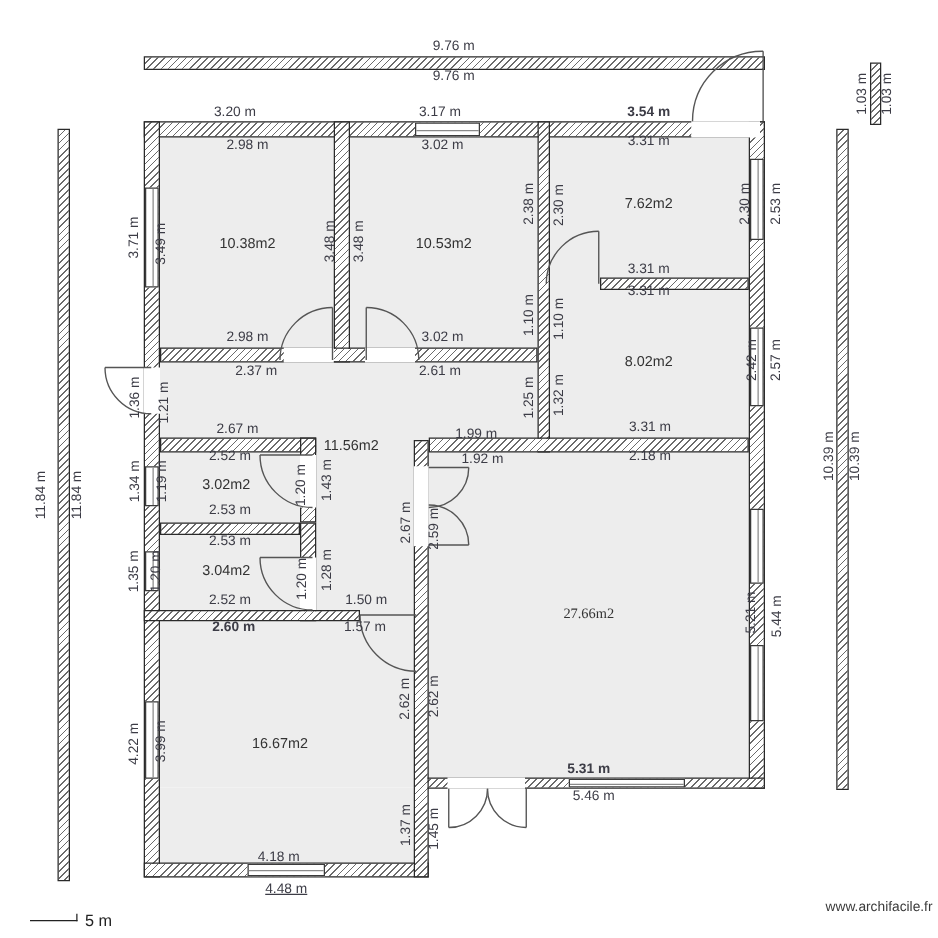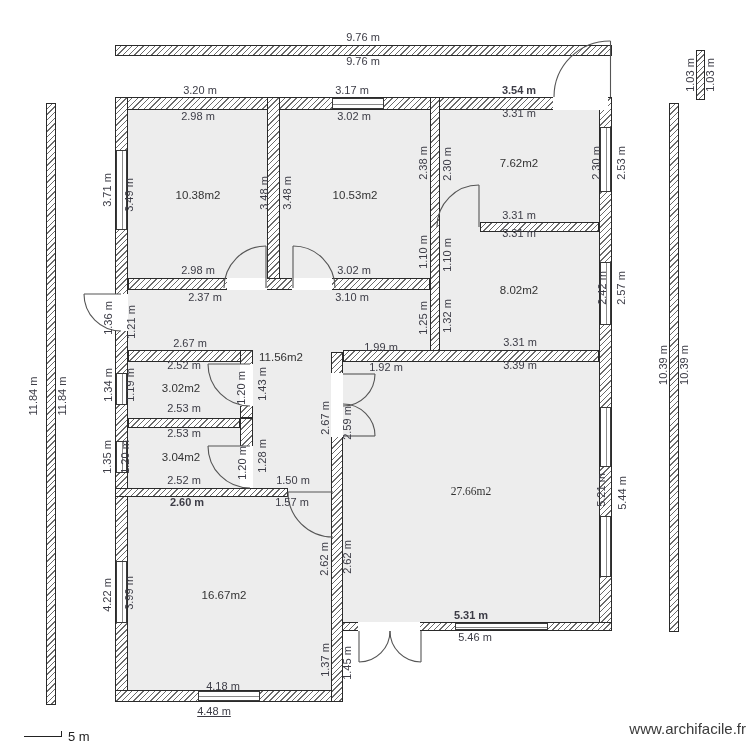--- a/index.html
+++ b/index.html
@@ -16,21 +16,21 @@
   #doors{position:absolute;left:0;top:0;z-index:5;}
   #doors path,#doors line{stroke:#555;stroke-width:1.1;fill:none;}
   .dim{position:absolute;transform:translate(-50%,-50%);font-size:11px;color:#3c3c46;
        white-space:nowrap;z-index:6;}
   .dim.v{transform:translate(-50%,-50%) rotate(-90deg);}
   .area{position:absolute;transform:translate(-50%,-50%);font-size:11.5px;color:#333;
         white-space:nowrap;z-index:6;}
   #scalebar{position:absolute;left:24px;top:736px;width:38px;height:1px;background:#222;z-index:6;}
   #scaletick{position:absolute;left:61px;top:731px;width:1px;height:6px;background:#222;z-index:6;}
   #scalelabel{position:absolute;left:68px;top:729px;font-size:13px;color:#222;z-index:6;}
-  #watermark{position:absolute;right:4px;top:720px;font-size:15px;color:#3a3a3a;z-index:6;}
+  #watermark{position:absolute;right:4px;top:720px;font-size:11px;color:#3a3a3a;z-index:6;}
 </style>
 </head>
 <body>
 
 <div id="canvas">
 
   <div class="room" style="left:115px;top:97px;width:497px;height:533px;"></div>
   <div class="room" style="left:115px;top:630px;width:228px;height:72px;"></div>
 
   <div class="wall" style="left:115px;top:45px;width:497px;height:11px;"></div>
@@ -126,48 +126,48 @@
     <path d="M 390 631 A 31 31 0 0 0 421 662"></path>
   </svg>
 
   <div id="scalebar"></div>
   <div id="scaletick"></div>
   <div id="scalelabel">5 m</div>
 
   <div id="watermark">www.archifacile.fr</div>
 <div class="dim" style="left: 363px; top: 37px;">9.76 m</div>
     <div class="dim" style="left: 363px; top: 61px;">9.76 m</div>
-    <div class="dim" style="left: 200px; top: 90px;">3.20 m</div>
+    <div class="dim" style="left: 188px; top: 90px;">3.20 m</div>
     <div class="dim" style="left: 352px; top: 90px;">3.17 m</div>
     <div class="dim" style="left: 519px; top: 90px; font-weight: bold;">3.54 m</div>
     <div class="dim" style="left: 198px; top: 116px;">2.98 m</div>
     <div class="dim" style="left: 354px; top: 116px;">3.02 m</div>
     <div class="dim" style="left: 519px; top: 113px;">3.31 m</div>
     <div class="dim" style="left: 198px; top: 270px;">2.98 m</div>
     <div class="dim" style="left: 354px; top: 270px;">3.02 m</div>
     <div class="dim" style="left: 519px; top: 215px;">3.31 m</div>
     <div class="dim" style="left: 519px; top: 233px;">3.31 m</div>
     <div class="dim" style="left: 205px; top: 297px;">2.37 m</div>
-    <div class="dim" style="left: 352px; top: 297px;">3.10 m</div>
+    <div class="dim" style="left: 352px; top: 297px;">2.61 m</div>
     <div class="dim" style="left: 520px; top: 342px;">3.31 m</div>
     <div class="dim" style="left: 190px; top: 343px;">2.67 m</div>
     <div class="dim" style="left: 381px; top: 347px;">1.99 m</div>
     <div class="dim" style="left: 386px; top: 367px;">1.92 m</div>
-    <div class="dim" style="left: 520px; top: 365px;">3.39 m</div>
+    <div class="dim" style="left: 520px; top: 365px;">2.18 m</div>
     <div class="dim" style="left: 184px; top: 365px;">2.52 m</div>
     <div class="dim" style="left: 184px; top: 408px;">2.53 m</div>
     <div class="dim" style="left: 184px; top: 433px;">2.53 m</div>
     <div class="dim" style="left: 184px; top: 480px;">2.52 m</div>
     <div class="dim" style="left: 293px; top: 480px;">1.50 m</div>
     <div class="dim" style="left: 187px; top: 502px; font-weight: bold;">2.60 m</div>
     <div class="dim" style="left: 292px; top: 502px;">1.57 m</div>
     <div class="dim" style="left: 471px; top: 615px; font-weight: bold;">5.31 m</div>
     <div class="dim" style="left: 475px; top: 637px;">5.46 m</div>
     <div class="dim" style="left: 223px; top: 686px;">4.18 m</div>
-    <div class="dim" style="left: 214px; top: 711px; text-decoration: underline;">4.48 m</div>
+    <div class="dim" style="left: 229px; top: 711px; text-decoration: underline;">4.48 m</div>
     <div class="dim v" style="left: 690px; top: 75px;">1.03 m</div>
     <div class="dim v" style="left: 710px; top: 75px;">1.03 m</div>
     <div class="dim v" style="left: 33px; top: 396px;">11.84 m</div>
     <div class="dim v" style="left: 62px; top: 396px;">11.84 m</div>
     <div class="dim v" style="left: 663px; top: 365px;">10.39 m</div>
     <div class="dim v" style="left: 684px; top: 365px;">10.39 m</div>
     <div class="dim v" style="left: 107px; top: 190px;">3.71 m</div>
     <div class="dim v" style="left: 129px; top: 195px;">3.49 m</div>
     <div class="dim v" style="left: 264px; top: 193px;">3.48 m</div>
     <div class="dim v" style="left: 287px; top: 193px;">3.48 m</div>

